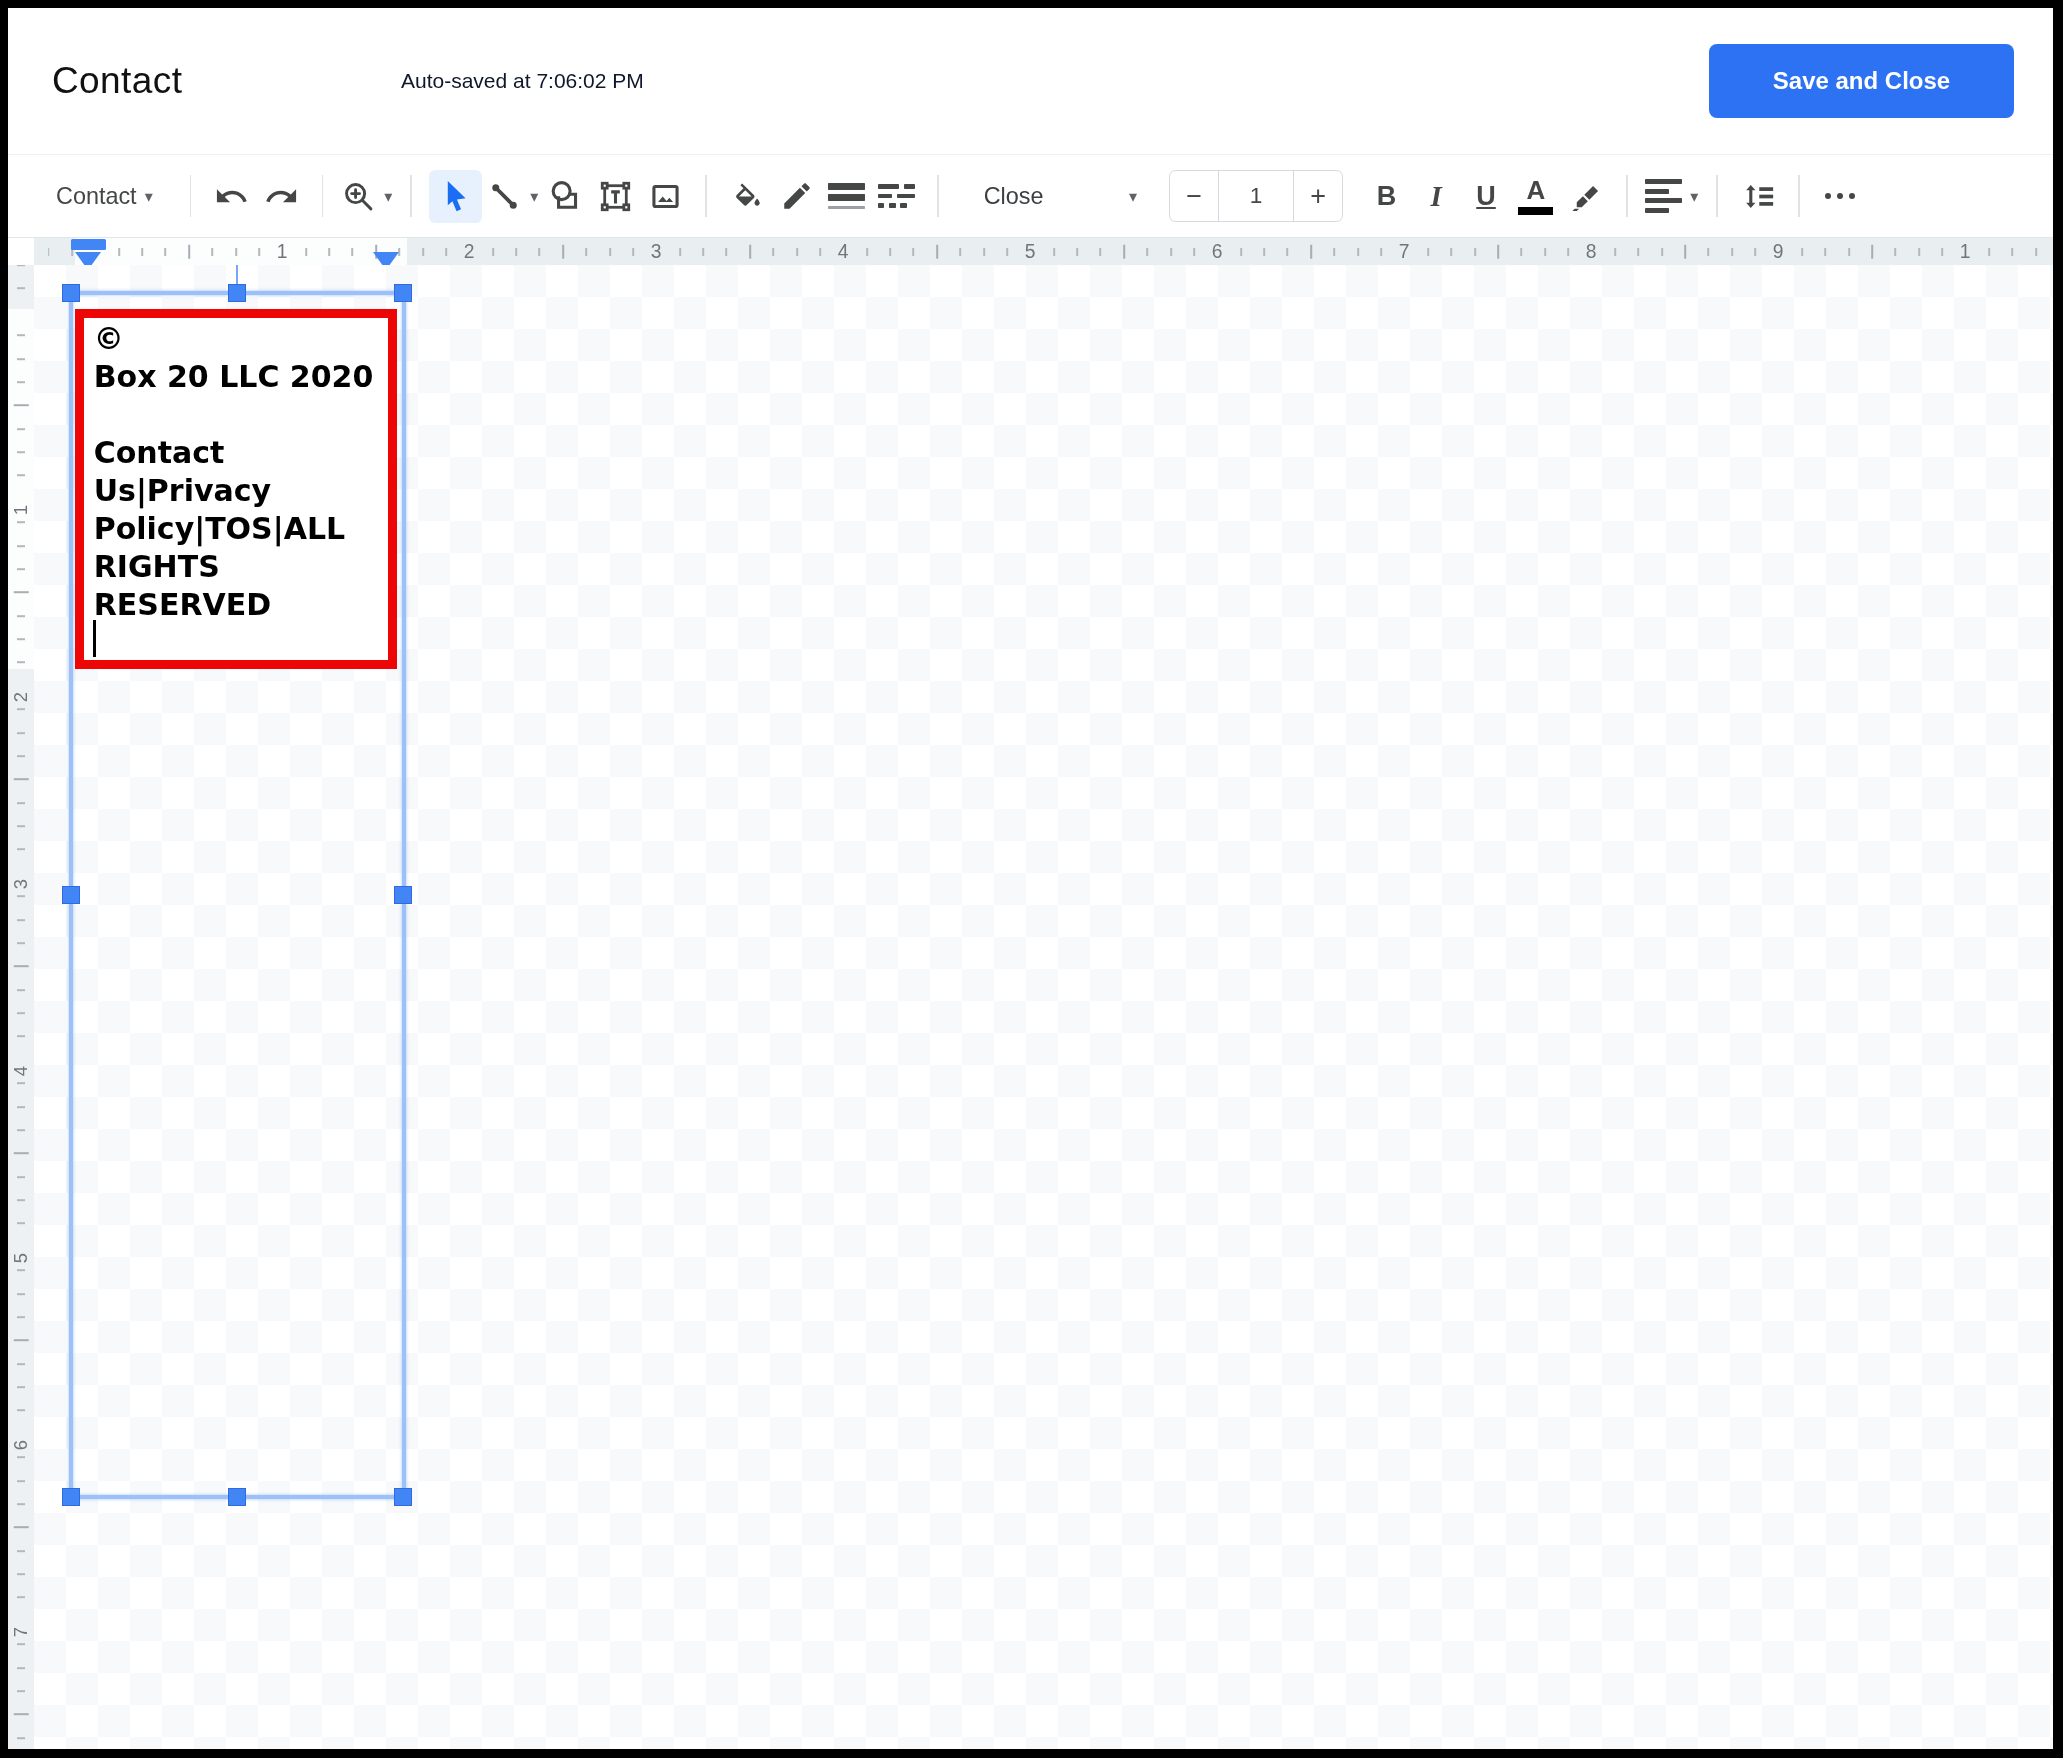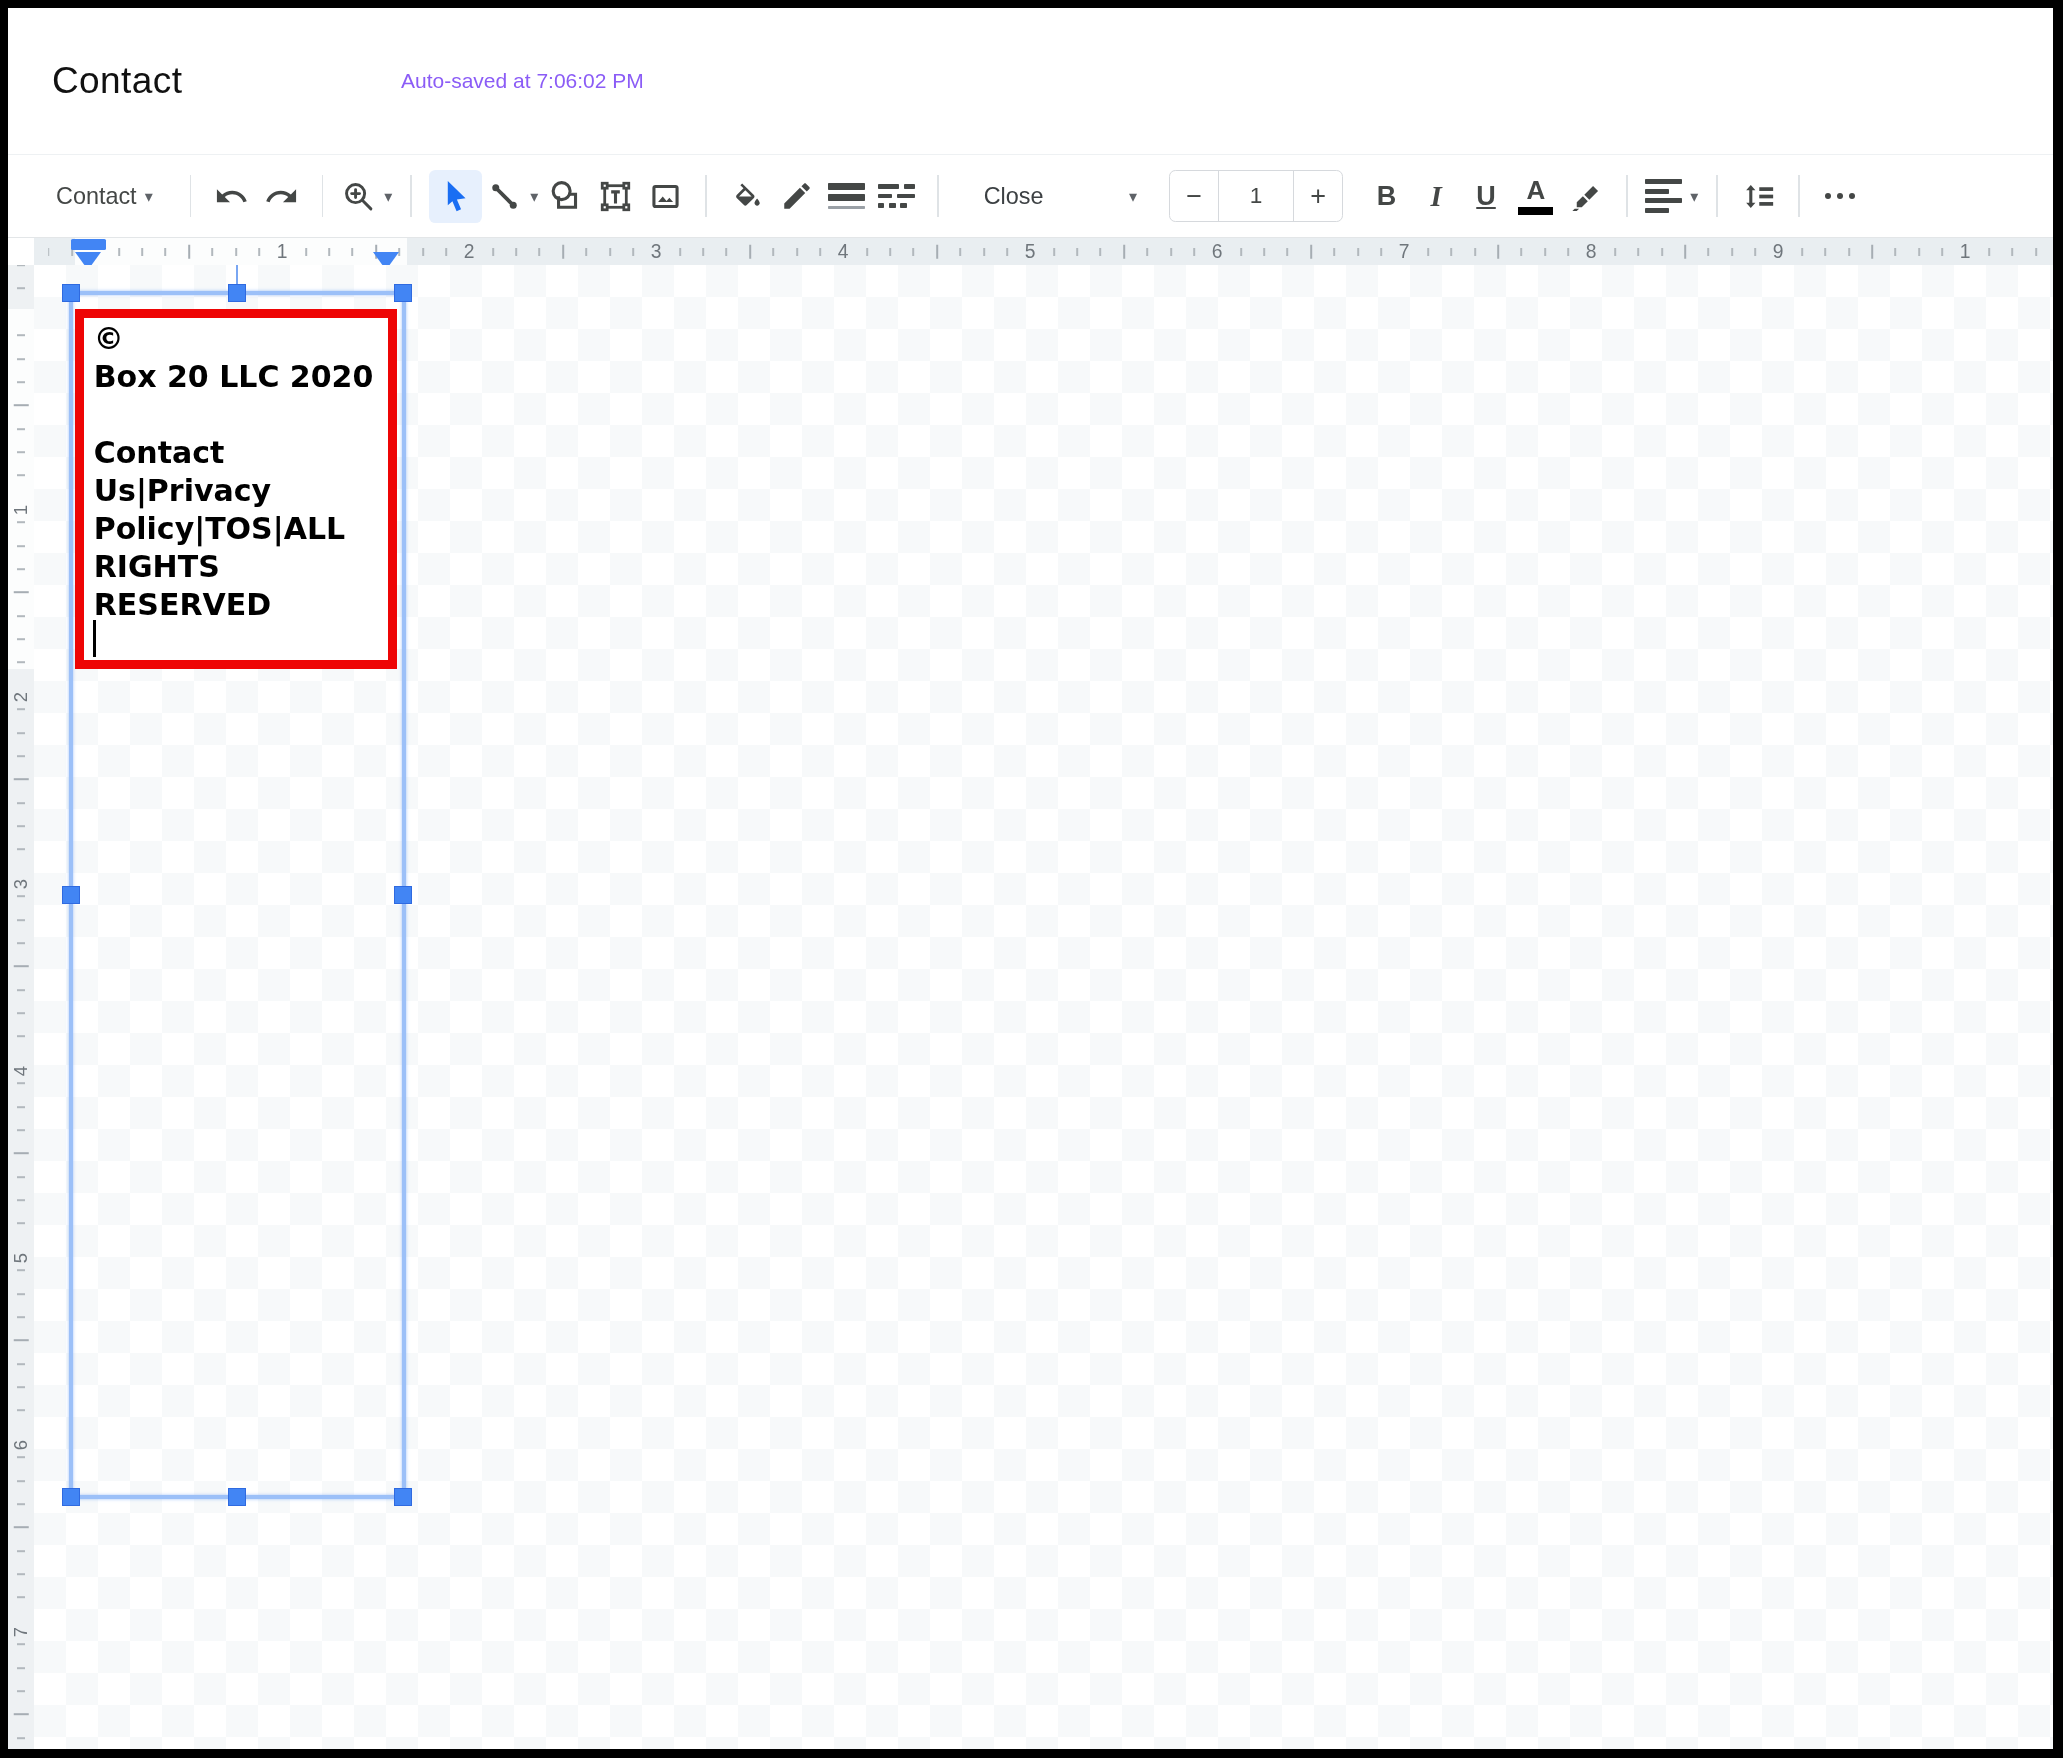--- a/index.html
+++ b/index.html
@@ -13,21 +13,21 @@
   html,body{width:2064px;height:1758px;overflow:hidden;background:#fff;
     font-family:"Liberation Sans",sans-serif;}
   #frame{width:2064px;height:1758px;border:solid #000;border-width:8px 11.3px 9.7px 8px;
     display:flex;flex-direction:column;background:#fff;}
 
   
   #header{height:147px;flex:0 0 auto;display:flex;align-items:center;
     border-bottom:0.8px solid #eef1f3;position:relative;background:#fff;}
   #title{margin-left:44px;font-size:37px;color:#111;letter-spacing:0.4px;}
   #autosave{position:absolute;left:393px;top:50%;transform:translateY(-50%);
-    font-size:21px;color:#8b5cf6;}
+    font-size:21px;color:#0f172a;}
   #save-close{margin-left:auto;margin-right:39px;width:305px;height:74px;
     background:var(--accent-blue);color:#fff;font-size:24px;font-weight:bold;
     border:none;border-radius:8px;font-family:"Liberation Sans",sans-serif;cursor:pointer;}
 
   
   #toolbar{height:83px;flex:0 0 auto;display:flex;align-items:center;
     padding-left:40px;border-bottom:0.8px solid #e3e6e8;background:#fff;gap:4.8px;}
   .tbtn{height:52px;min-width:45px;display:flex;align-items:center;justify-content:center;
     border-radius:6.4px;color:var(--icon);flex:0 0 auto;position:relative;}
   .tbtn svg{display:block}
@@ -88,20 +88,21 @@
   #text-cursor{position:absolute;left:59px;top:355px;width:3.2px;height:37px;background:#000;z-index:4;}
 </style>
 </head>
 <body>
 
 <div id="frame">
 
   <div id="header">
     <div id="title">Contact</div>
     <div id="autosave">Auto-saved at 7:06:02 PM</div>
+    <button id="save-close">Save and Close</button>
   </div>
 
   <div id="toolbar">
     <div class="tbtn" id="actions-btn">
       <span>Contact</span>
       <span class="caret">▾</span>
     </div>
     <div class="divider"></div>
 
     <div class="tbtn">

